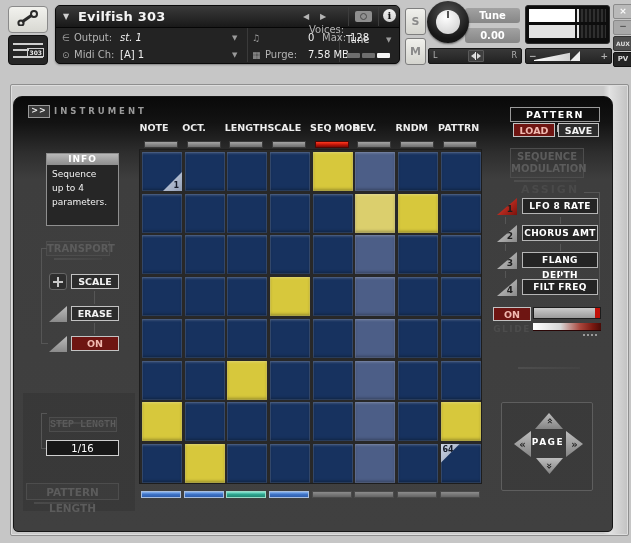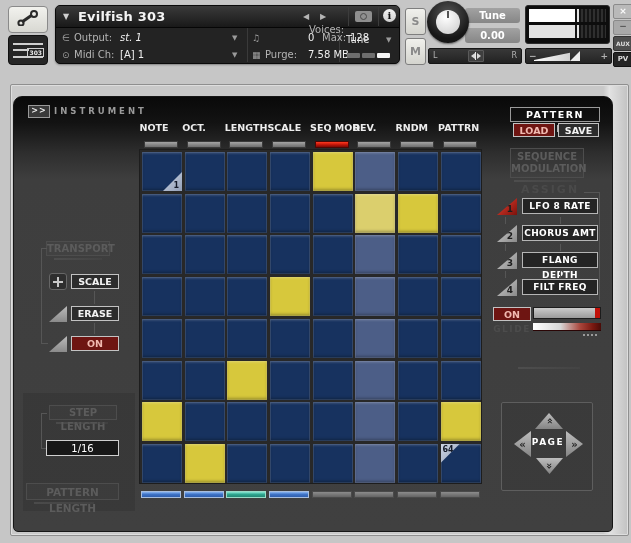--- a/index.html
+++ b/index.html
@@ -346,20 +346,26 @@
         <div class="cell cell-navy" style="left: 87.3px; top: 293.9px;"></div>
         <div class="cell cell-navy" style="left: 129.95px; top: 293.9px;"></div>
         <div class="cell cell-navy" style="left: 172.6px; top: 293.9px;"></div>
         <div class="cell cell-slate" style="left: 215.25px; top: 293.9px;"></div>
         <div class="cell cell-navy" style="left: 257.9px; top: 293.9px;"></div>
         <div class="cell cell-navy" style="left: 300.55px; top: 293.9px;">
           <div class="badge badge-tl">64</div>
         </div>
       </div>
 
+    <div class="abs" id="info-box">
+      <div id="info-title">INFO</div>
+      <div class="info-line">Sequence</div>
+      <div class="info-line">up to 4</div>
+      <div class="info-line">parameters.</div>
+    </div>
 
     <div class="ghost" style="left:32px;top:144px;width:64px;height:15px;font-size:10px;line-height:14px;">TRANSPORT</div>
     <div class="smudge" style="left:40px;top:161px;width:48px;"></div>
 
     <div class="cline" style="left:27px;top:151px;width:1px;height:96px;"></div>
     <div class="cline" style="left:27px;top:151px;width:6px;height:1px;"></div>
     <div class="cline" style="left:27px;top:246px;width:7px;height:1px;"></div>
 
     <div class="abs" id="export-icon">
       <span class="bar-h"></span>
@@ -369,21 +375,21 @@
     <div class="cline" style="left:80px;top:194px;width:1px;height:13px;"></div>
 
     <div class="tri-icon" style="left:35px;top:209px;"></div>
     <div class="std-btn" style="left:57px;top:209px;width:48px;height:15px;font-size:9.5px;line-height:14px;">ERASE</div>
     <div class="cline" style="left:80px;top:226px;width:1px;height:11px;"></div>
 
     <div class="tri-icon" style="left:35px;top:239px;"></div>
     <div class="std-btn red-btn" style="left:57px;top:239px;width:48px;height:15px;font-size:9.5px;line-height:14px;">ON</div>
 
     <div class="abs" id="steplen-bg"></div>
-    <div class="ghost" style="left:35px;top:308px;width:68px;height:15px;font-size:10px;line-height:14px;">STEP LENGTH</div>
+    <div class="ghost" style="left:35px;top:320px;width:68px;height:15px;font-size:10px;line-height:14px;font-family:Liberation Mono, monospace;">STEP LENGTH</div>
     <div class="smudge" style="left:42px;top:325px;width:52px;"></div>
     <div class="cline" style="left:27px;top:316px;width:1px;height:35px;"></div>
     <div class="cline" style="left:27px;top:316px;width:6px;height:1px;"></div>
     <div class="cline" style="left:27px;top:351px;width:5px;height:1px;"></div>
     <div class="abs" id="val-116">1/16</div>
 
     <div class="ghost" style="left:12px;top:386px;width:93px;height:17px;font-size:10.5px;line-height:16px;">PATTERN LENGTH</div>
     <div class="smudge" style="left:20px;top:405px;width:60px;"></div>
 
     <div class="abs" id="pmode-box">PATTERN MODE</div>

